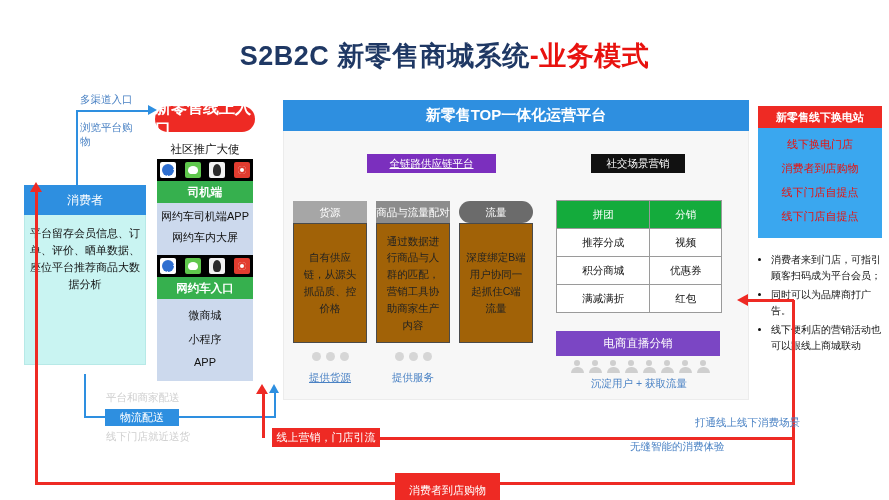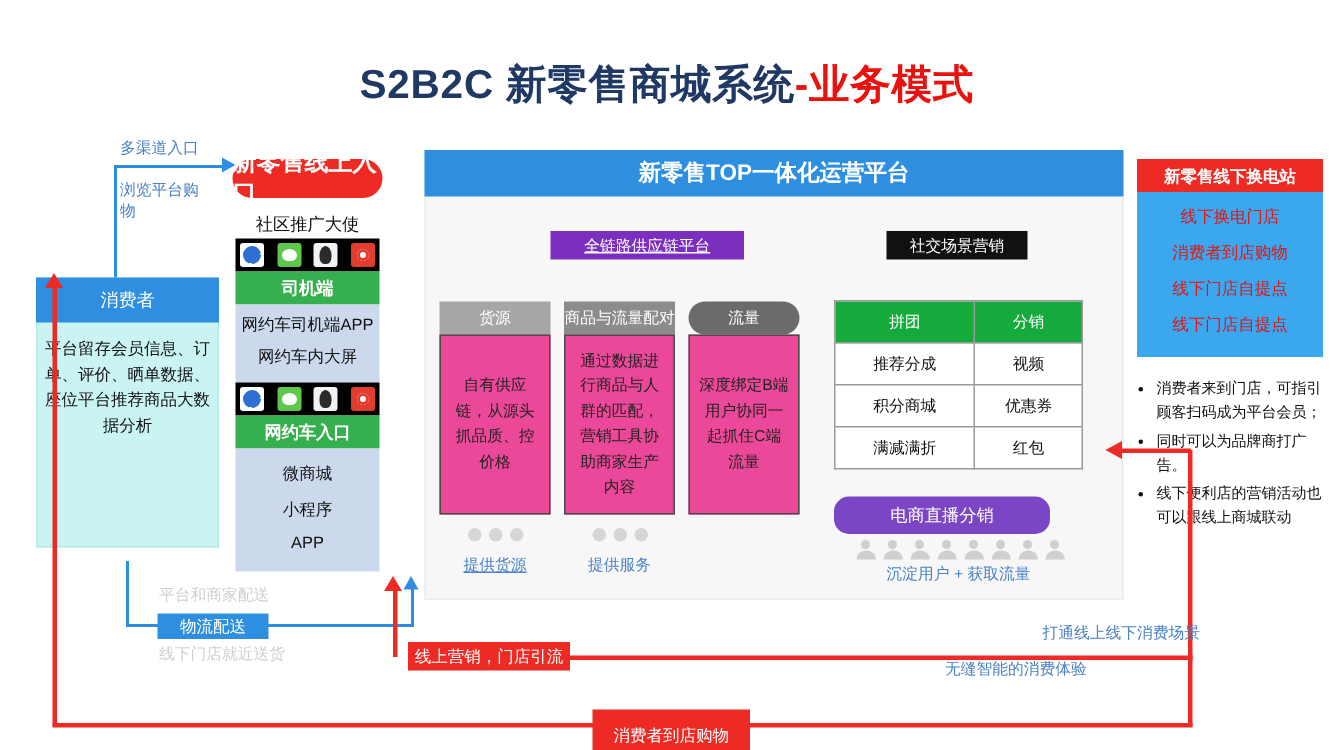--- a/index.html
+++ b/index.html
@@ -84,21 +84,21 @@
   #platform-head{left:283px;top:100px;width:466px;height:31px;background:#2e8fe0;color:#fff;
     font-size:15px;font-weight:bold;display:flex;align-items:center;justify-content:center;}
 
   #supply-chip{left:367px;top:154px;width:129px;height:19px;background:#7b2fbe;color:#fff;font-size:10.5px;
     display:flex;align-items:center;justify-content:center;text-decoration:underline;}
   #social-chip{left:591px;top:154px;width:94px;height:19px;background:#111;color:#fff;font-size:10.5px;
     display:flex;align-items:center;justify-content:center;}
 
   
   .col-head{color:#fff;font-size:10.5px;display:flex;align-items:center;justify-content:center;text-align:center;line-height:1.15;}
-  .col-body{background:#ec4899;border:1.5px solid #4a4a4a;font-size:10.5px;color:#222;line-height:1.6;
+  .col-body{background:#a16207;border:1.5px solid #4a4a4a;font-size:10.5px;color:#222;line-height:1.6;
     display:flex;align-items:center;justify-content:center;text-align:center;padding:4px 6px;}
   #c1h{left:293px;top:201px;width:74px;height:22px;background:#a6a6a6;}
   #c1b{left:293px;top:223px;width:74px;height:120px;}
   #c2h{left:376px;top:201px;width:74px;height:22px;background:#8c8c8c;}
   #c2b{left:376px;top:223px;width:74px;height:120px;}
   #c3h{left:459px;top:201px;width:74px;height:22px;background:#6b6b6b;border-radius:11px;}
   #c3b{left:459px;top:223px;width:74px;height:120px;}
 
   .dots{display:flex;gap:5px;align-items:center;}
   .gdot{width:9px;height:9px;border-radius:50%;background:#d6d6d6;}
@@ -107,22 +107,22 @@
   #cap1{left:288px;top:370px;width:84px;text-align:center;text-decoration:underline;}
   #cap2{left:371px;top:370px;width:84px;text-align:center;}
 
   
   #gtable{left:556px;top:200px;width:166px;height:113px;border-collapse:collapse;}
   #gtable td,#gtable th{border:1px solid #9a9a9a;font-size:10.5px;color:#111;text-align:center;height:22px;
     background:#fff;font-weight:normal;}
   #gtable th{background:#14ab3c;color:#fff;}
 
   
-  #live-chip{left:556px;top:331px;width:144px;height:25px;background:#7b46c4;color:#fff;font-size:11.5px;
-    display:flex;align-items:center;justify-content:center;border-radius:10px;}
+  #live-chip{left:556px;top:331px;width:164px;height:25px;background:#7b46c4;color:#fff;font-size:11.5px;
+    display:flex;align-items:center;justify-content:center;}
   #ppl{left:560px;top:360px;width:160px;display:flex;gap:5px;justify-content:center;}
   .person{width:13px;height:13px;position:relative;}
   .person::before{content:"";position:absolute;left:3.5px;top:0;width:6px;height:6px;border-radius:50%;background:#cfcfcf;}
   .person::after{content:"";position:absolute;left:0;top:7px;width:13px;height:6px;border-radius:6px 6px 0 0;background:#cfcfcf;}
   #live-cap{left:556px;top:376px;width:166px;text-align:center;}
 
   
   #offline-head{left:758px;top:106px;width:124px;height:22px;background:#ee2a24;color:#fff;font-size:11px;
     font-weight:bold;display:flex;align-items:center;justify-content:center;}
   #offline-panel{left:758px;top:128px;width:124px;height:110px;background:#3aa7ef;}

